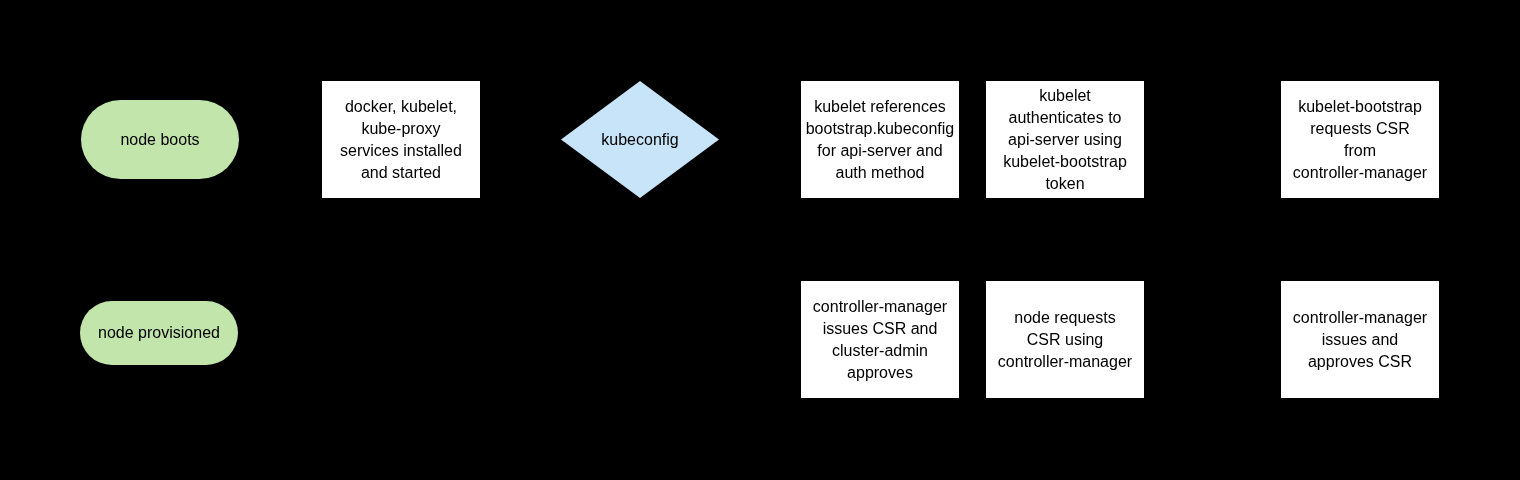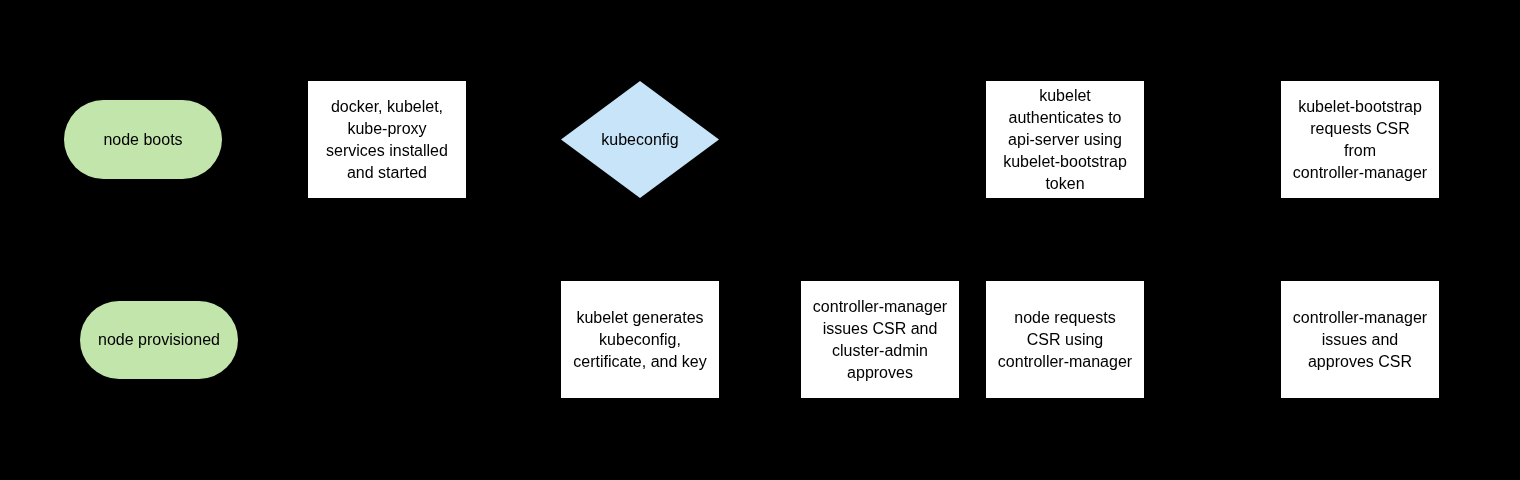--- a/index.html
+++ b/index.html
@@ -31,73 +31,74 @@
     font-size: 16px;
     line-height: 22px;
     color: var(--text-color, #000000);
     white-space: pre-line;
   }
   
   .r1 { top: 81px; }
   .r2 { top: 281px; }
   
   .c1 { left: 81px; }
-  .c2 { left: 308px; }
+  .c2 { left: 322px; }
   .c3 { left: 561px; }
   .c4 { left: 801px; }
   .c5 { left: 986px; }
   .c6 { left: 1281px; }
   
   .process {
     background: var(--process-fill, #ffffff);
   }
   .decision {
     background: var(--decision-fill, #c8e4f8);
     clip-path: polygon(50% 0%, 100% 50%, 50% 100%, 0% 50%);
   }
   .terminator {
     background: var(--terminator-fill, #c2e5ab);
     border-radius: 40px;
     height: 79px;
   }
-  .r1.terminator { top: 100px; left: 64px; }
-  .r2.terminator { top: 301px; left: 80px; height: 78px; }
+  .r1.terminator { top: 100px; left: 81px; }
+  .r2.terminator { top: 301px; left: 80px; height: 64px; }
 </style>
 </head>
 <body>
 
 <div class="canvas">
 
   <div class="node terminator r1 c1">node boots</div>
 
   <div class="node process r1 c2">docker, kubelet,
 kube-proxy
 services installed
 and started</div>
 
   <div class="node decision r1 c3">kubeconfig</div>
 
+  <div class="node process r1 c4">kubelet references
+bootstrap.kubeconfig
+for api-server and
+auth method</div>
 
   <div class="node process r1 c5">kubelet
 authenticates to
 api-server using
 kubelet-bootstrap
 token</div>
 
   <div class="node process r1 c6">kubelet-bootstrap
 requests CSR
 from
 controller-manager</div>
 
   <div class="node terminator r2 c1">node provisioned</div>
 
 
-  <div class="node process r2 c3">kubelet generates
-kubeconfig,
-certificate, and key</div>
 
   <div class="node process r2 c4">controller-manager
 issues CSR and
 cluster-admin
 approves</div>
 
   <div class="node process r2 c5">node requests
 CSR using
 controller-manager</div>
 

